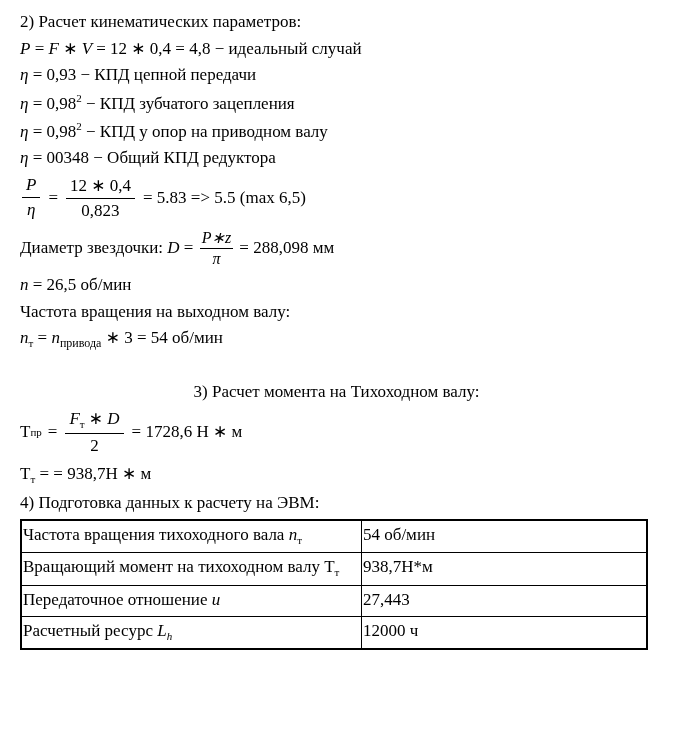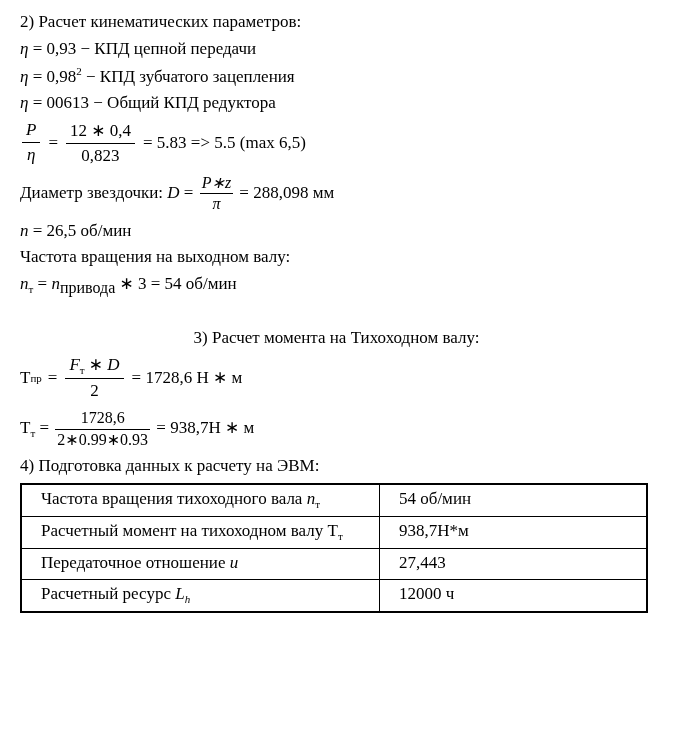--- a/index.html
+++ b/index.html
@@ -20,21 +20,21 @@
     color: #000000;
   }
   .line {
     margin: 0 0 7px 0;
     line-height: 1.15;
     white-space: nowrap;
   }
   .v { font-style: italic; }
   sup { font-size: 11px; }
   sub { font-size: 11px; }
-  sub.long { font-size: 16px; text-align: right; }
+  sub.long { font-size: 12px; text-align: right; }
 
   
   .fline {
     display: flex;
     align-items: center;
     margin: 4px 0 8px 0;
   }
   .frac {
     display: inline-block;
     vertical-align: middle;
@@ -54,42 +54,44 @@
   
   table.data {
     border-collapse: collapse;
     width: 628px;
     margin-top: 4px;
     border: 2px solid #000;
     table-layout: fixed;
   }
   table.data td {
     border: 1.5px solid #000;
-    padding: 3px 8px 4px 19px;
+    padding: 3px 8px 4px 1px;
     font-size: 17px;
     vertical-align: top;
     line-height: 1.35;
   }
   td.c1 { width: 330px; }
   td.justify { text-align: justify; }
 </style>
 </head>
 <body>
 
 <div class="page">
 
   <p class="line">2) Расчет кинематических параметров:</p>
 
+  <p class="line"><span class="v">P</span><span> = </span><span class="v">F</span><span> ∗ </span><span class="v">V</span><span> = 12 ∗ 0,4 = 4,8 − идеальный случай</span></p>
 
   <p class="line"><span class="v">η</span><span> = 0,93 − КПД цепной передачи</span></p>
 
   <p class="line"><span class="v">η</span><span> = 0,98</span><sup>2</sup><span> − КПД зубчатого зацепления</span></p>
 
+  <p class="line"><span class="v">η</span><span> = 0,98</span><sup>2</sup><span> − КПД у опор на приводном валу</span></p>
 
-  <p class="line"><span class="v">η</span><span> = 00613 − Общий КПД редуктора</span></p>
+  <p class="line"><span class="v">η</span><span> = 00348 − Общий КПД редуктора</span></p>
 
   <div class="fline">
     <span class="frac">
       <span class="num v">P</span>
       <span class="den v">η</span>
     </span>
     <span class="eqsp">=</span>
     <span class="frac">
       <span class="num">12 ∗ 0,4</span>
       <span class="den">0,823</span>
@@ -112,32 +114,32 @@
     <span>Т</span>
       <sub>пр</sub>
     <span class="eqsp">=</span>
     <span class="frac">
       <span class="num"><span class="v">F</span><sub>т</sub><span> ∗ </span><span class="v">D</span></span>
       <span class="den">2</span>
     </span>
     <span class="eqsp">= 1728,6 Н ∗ м</span>
   </div>
 
-  <p class="line"><span>Т</span><sub>т</sub><span> = </span><span class="frac frac-sm"><span class="num">1728,6</span><span class="den">2∗0.99∗0.93</span></span><span> = 938,7Н ∗ м</span></p>
+  <p class="line"><span>Т</span><sub>т</sub><span> = </span><span> = 938,7Н ∗ м</span></p>
 
   <p class="line">4) Подготовка данных к расчету на ЭВМ:</p>
 
   <table class="data">
     <tbody>
       <tr>
         <td class="c1"><span>Частота вращения тихоходного вала </span><span class="v">n</span><sub>т</sub></td>
         <td>54 об/мин</td>
       </tr>
       <tr>
-        <td class="c1 justify"><span>Расчетный момент на тихоходном валу Т</span><sub>т</sub></td>
+        <td class="c1 justify"><span>Вращающий момент на тихоходном валу Т</span><sub>т</sub></td>
         <td>938,7Н*м</td>
       </tr>
       <tr>
         <td class="c1"><span>Передаточное отношение </span><span class="v">u</span></td>
         <td>27,443</td>
       </tr>
       <tr>
         <td class="c1"><span>Расчетный ресурс </span><span class="v">L</span><sub class="v">h</sub></td>
         <td>12000 ч</td>
       </tr>

